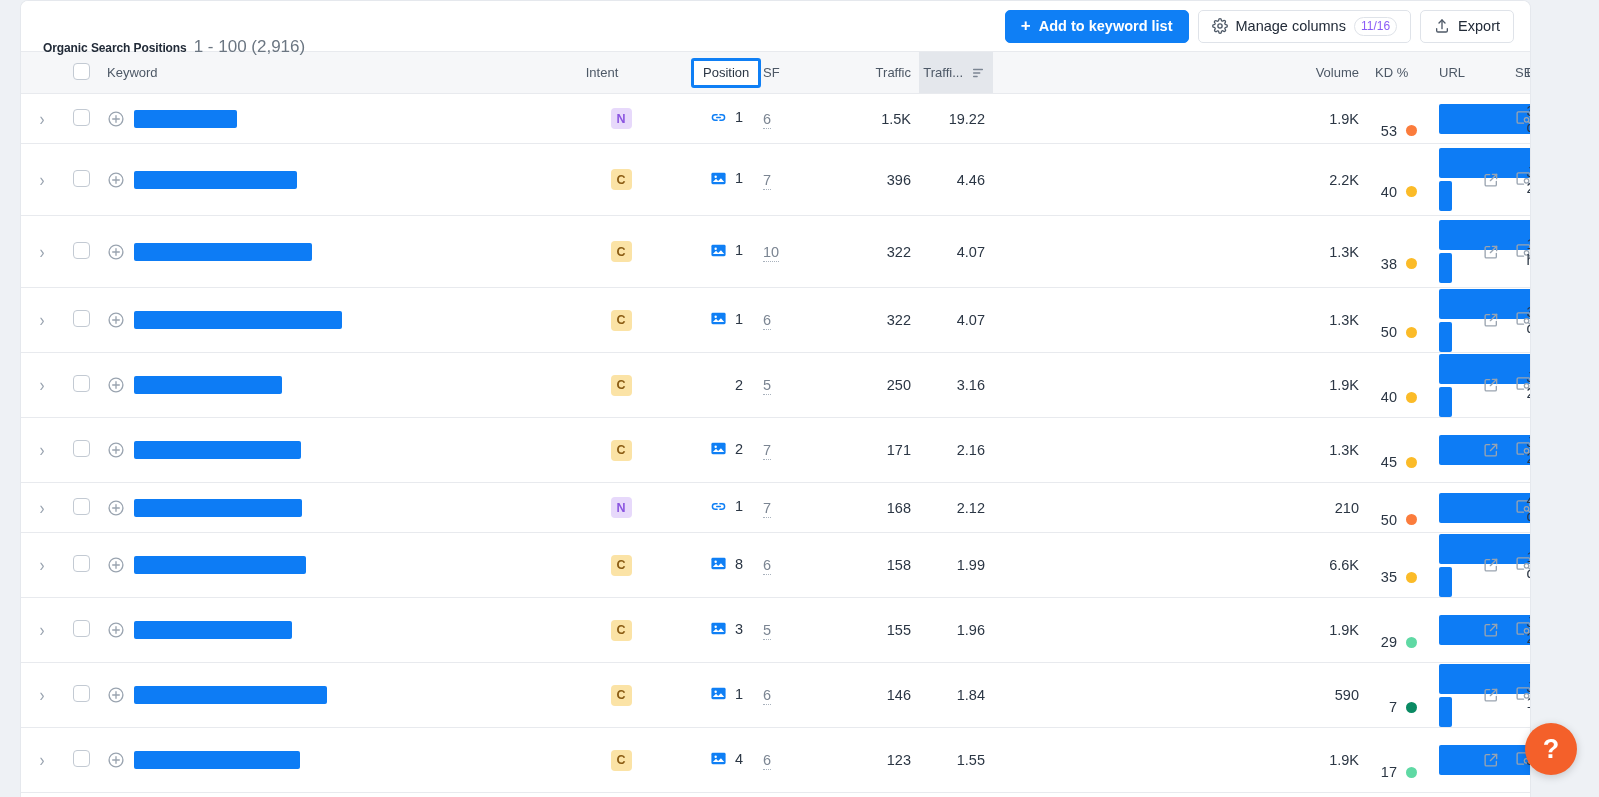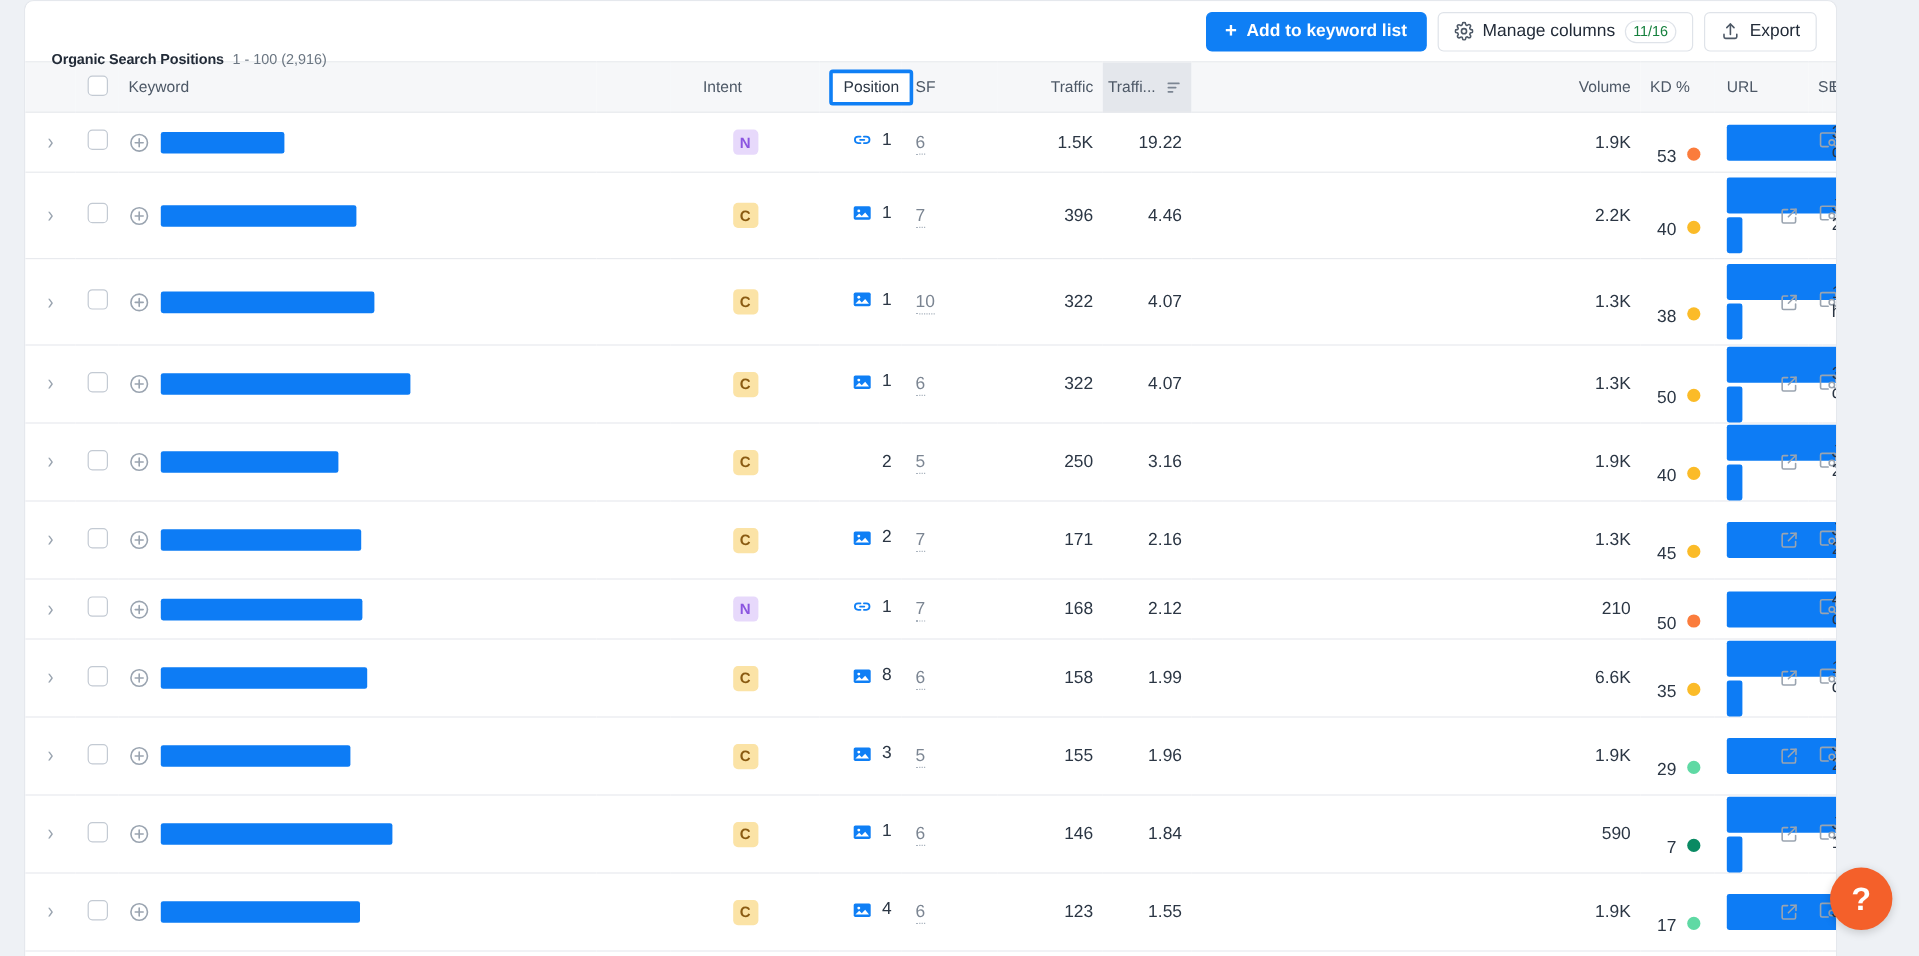--- a/index.html
+++ b/index.html
@@ -34,21 +34,21 @@
     align-items: center;
     padding: 0 16px 0 22px;
     background: #fff;
   }
   .title-wrap { display: flex; align-items: baseline; gap: 7px; white-space: nowrap; }
   .title {
     font-size: 12px; font-weight: bold; color: #222b38;
     letter-spacing: -0.1px;
     margin-top: 45px;
   }
-  .title-range { font-size: 12px; color: #6b7682; font-weight: normal; }
+  .title-range { font-size: 17px; color: #6b7682; font-weight: normal; }
   .toolbar-actions { margin-left: auto; display: flex; align-items: center; gap: 9px; }
 
   .btn {
     display: inline-flex; align-items: center; gap: 8px;
     height: 33px; padding: 0 13px;
     border-radius: 5px;
     font-size: 14.5px;
     cursor: pointer;
     white-space: nowrap;
   }
@@ -59,21 +59,21 @@
   }
   .btn-ghost {
     background: #fff; color: #222b38;
     border: 1px solid #dfe3e9;
   }
   .plus-glyph { font-size: 17px; line-height: 1; font-weight: bold; }
   .badge-count {
     display: inline-flex; align-items: center; justify-content: center;
     height: 19px; min-width: 38px; padding: 0 6px;
     border: 1px solid #dfe3e9; border-radius: 10px;
-    font-size: 12px; color: #15803d; background: #fff;
+    font-size: 12px; color: #8b5cf6; background: #fff;
   }
   .ico { display: inline-block; flex: none; line-height: 0; }
 
   
   table.grid { width: 100%; border-collapse: collapse; table-layout: fixed; }
   thead th {
     background: #f6f7f9;
     height: 42px;
     font-size: 13px; font-weight: normal; color: #4d5866;
     border-top: 1px solid #e8eaee;
@@ -134,21 +134,21 @@
   }
   .intent-n { background: #e7d9fb; color: #8b55e0; }
   .intent-c { background: #fbe3a6; color: #8a5b12; }
 
   .pos-cell { display: inline-flex; align-items: center; gap: 8px; justify-content: flex-end; width: 100%; }
   .sf-val {
     color: #7b8592;
     border-bottom: 1px dotted #a9b2bd;
     padding-bottom: 1px;
   }
-  .kd-cell { display: inline-flex; gap: 9px; justify-content: flex-end; width: 100%; margin-top: 24px; }
+  .kd-cell { display: inline-flex; align-items: center; gap: 9px; justify-content: flex-end; width: 100%; margin-top: 24px; }
   .kd-dot { width: 11px; height: 11px; border-radius: 50%; flex: none; display: inline-block; }
 
   .url-cell { display: flex; align-items: center; gap: 10px; }
   .url-bars { flex: 1; min-width: 0; }
   .url-bar2 { margin-top: 3px; width: 38%; }
 
   .helpfab {
     position: absolute;
     right: 22px; bottom: 22px;
     width: 52px; height: 52px; border-radius: 50%;

